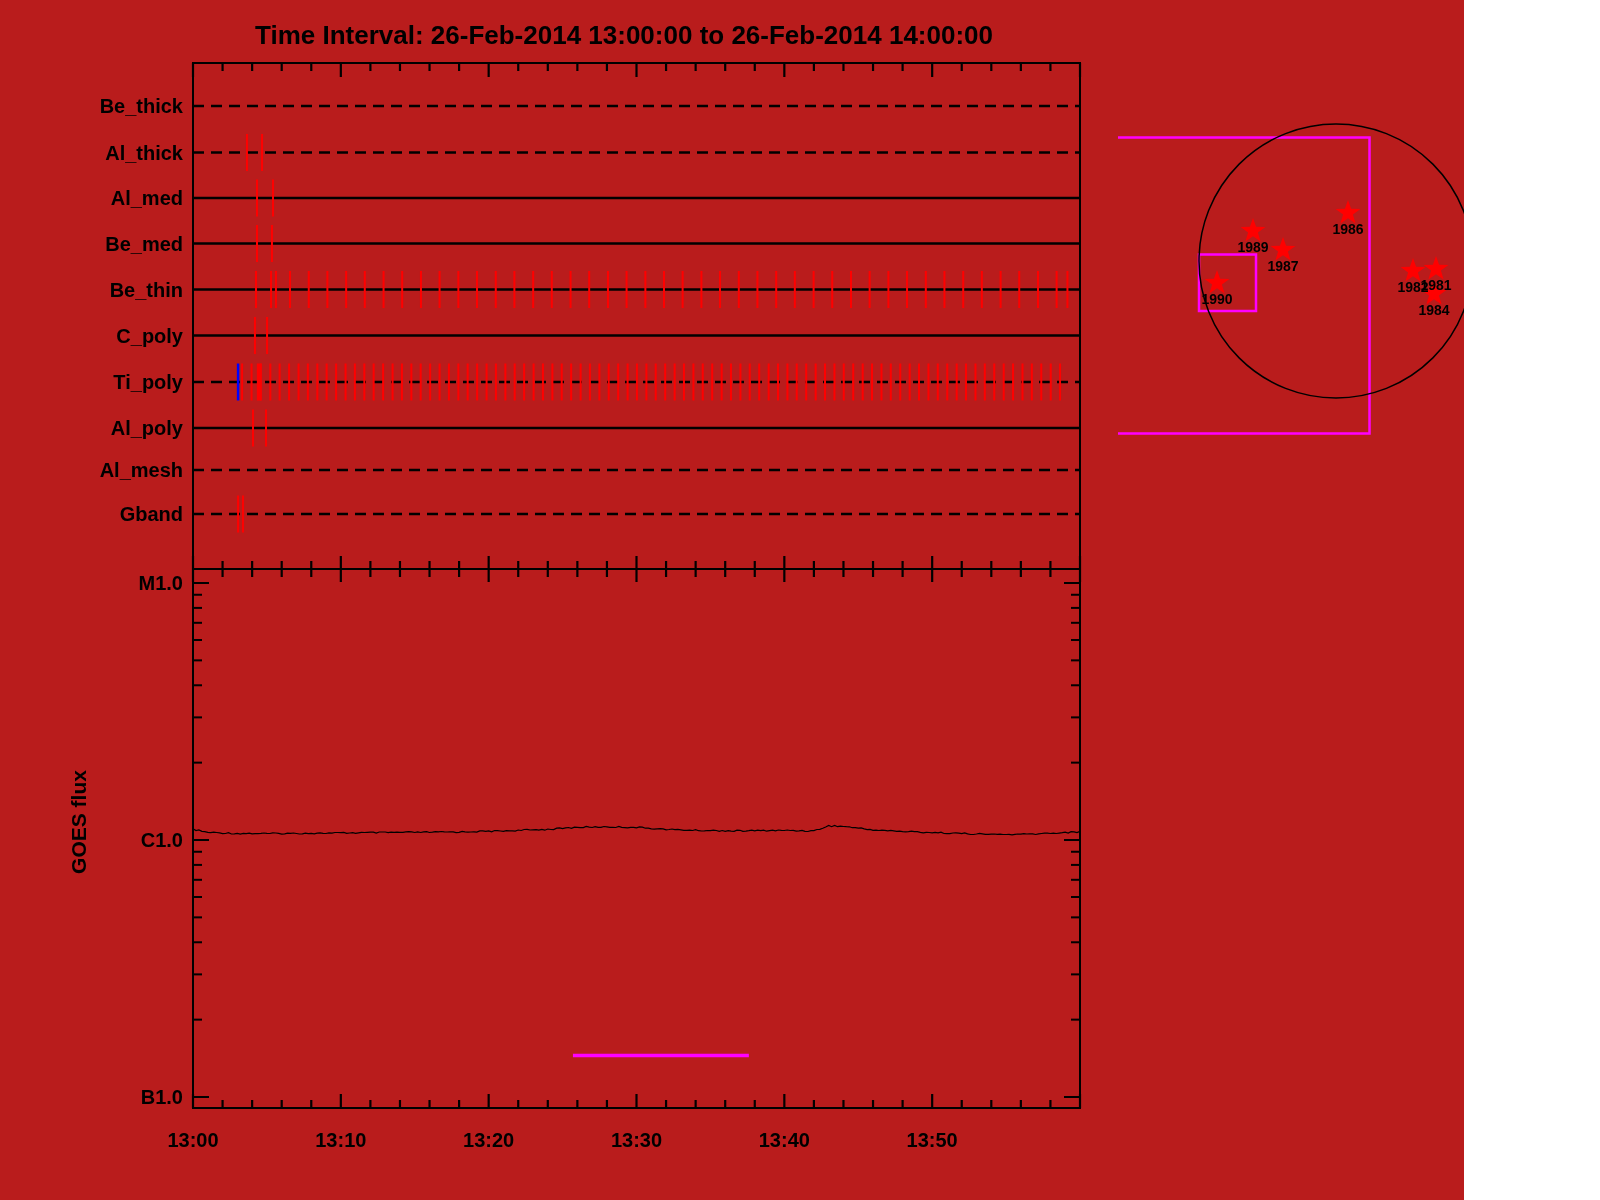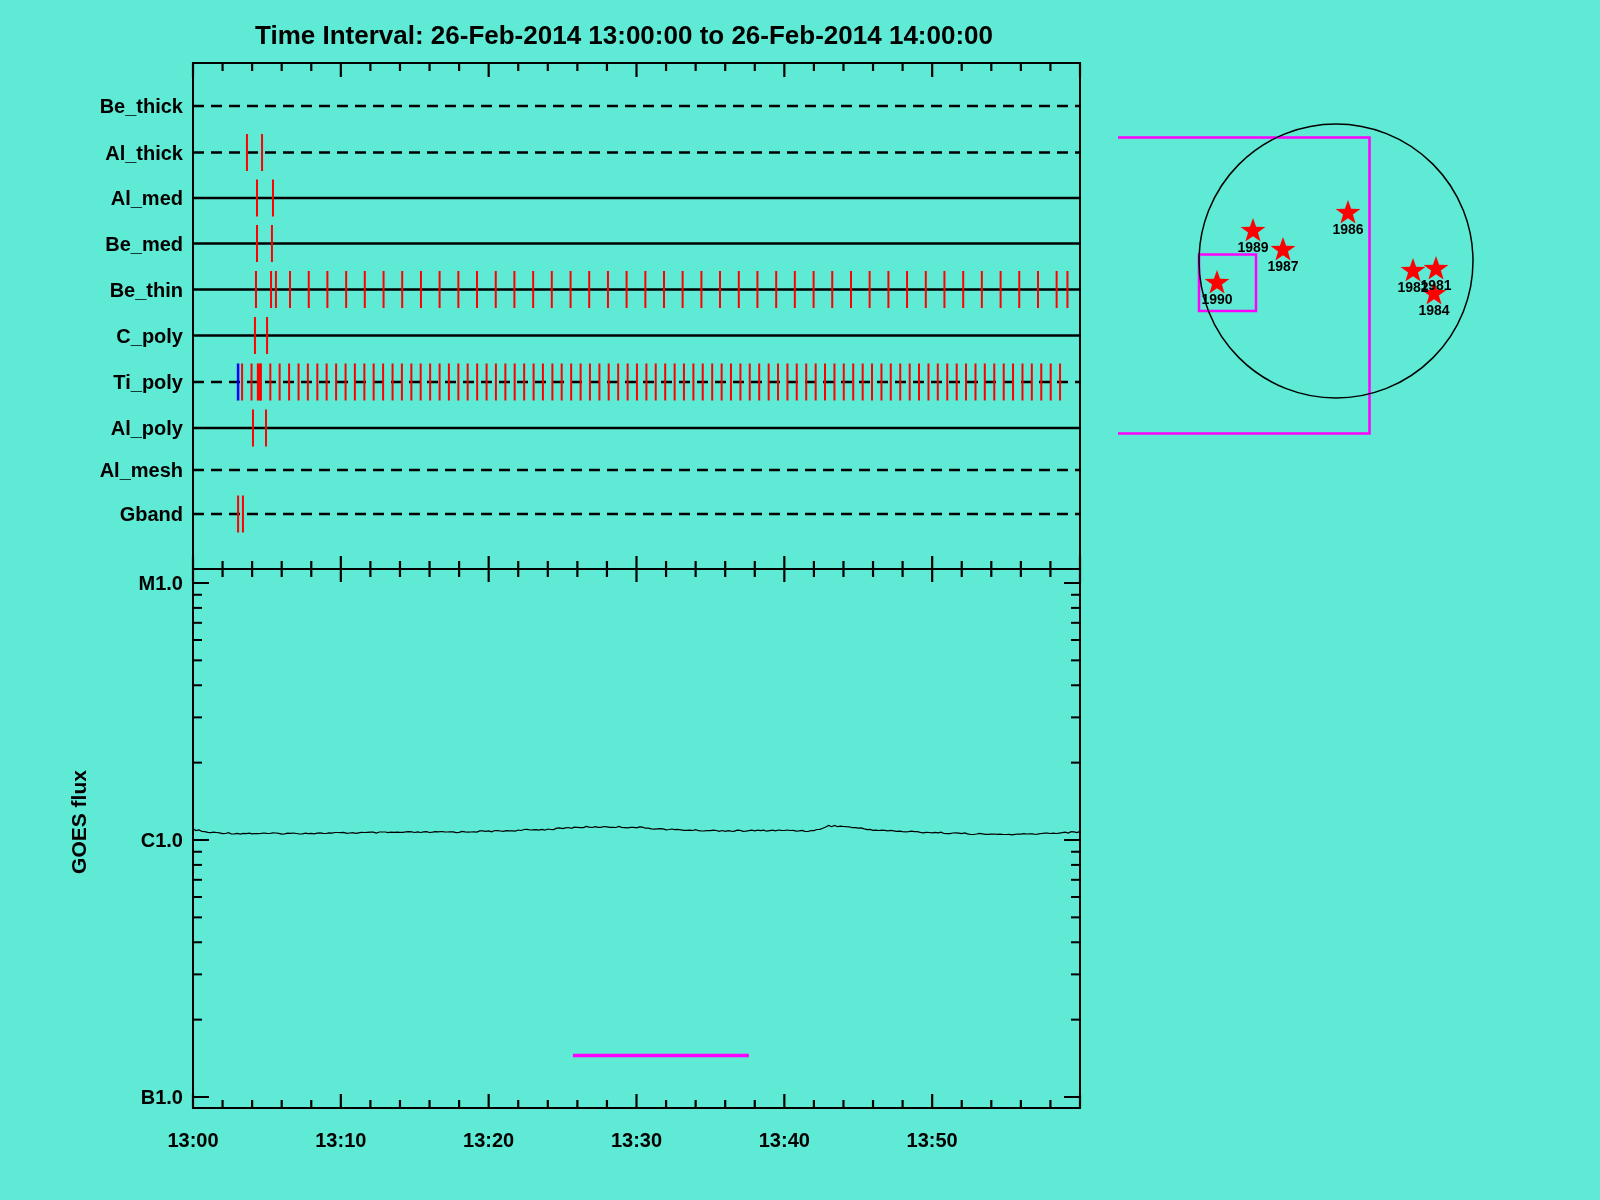--- a/index.html
+++ b/index.html
@@ -1,16 +1,16 @@
 <!DOCTYPE html>
 <html><head>
 <meta charset="utf-8">
 <style>
   html,body{margin:0;padding:0;background:#ffffff;}
-  .canvas{position:relative;width:1600px;height:1200px;background:#5eead4;overflow:hidden;}
+  .canvas{position:relative;width:1464px;height:1200px;background:#b91c1c;overflow:hidden;}
   svg{position:absolute;left:0;top:0;}
   text{font-family:"Liberation Sans","DejaVu Sans",sans-serif;font-weight:bold;fill:#000000;}
   .title{font-size:26px;}
   .rowlab{font-size:20px;}
   .ticklab{font-size:20px;}
   .xlab{font-size:20px;}
   .ylab{font-size:21px;}
   .starlab{font-size:14px;}
 </style>
 </head>

